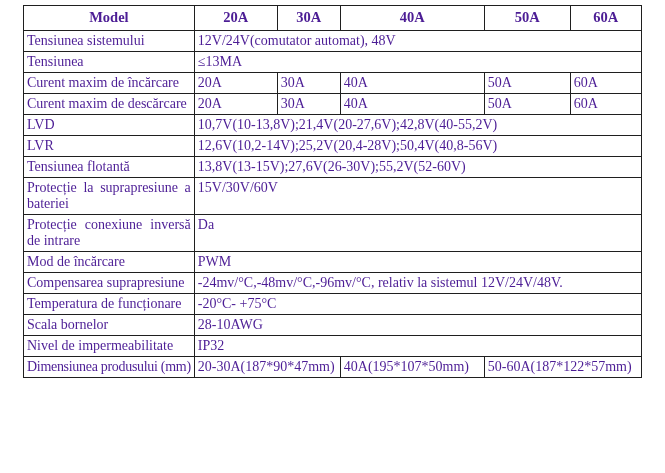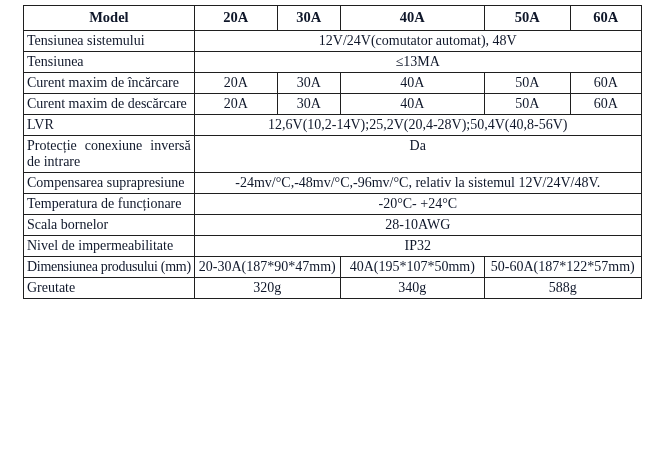--- a/index.html
+++ b/index.html
@@ -10,21 +10,21 @@
     background: #ffffff;
     overflow: hidden;
     font-family: "Liberation Serif", "DejaVu Serif", serif;
   }
   table.spec {
     position: absolute;
     left: 23px;
     top: 5px;
     border-collapse: collapse;
     table-layout: fixed;
-    color: #0f172a;
+    color: #4c1d95;
   }
   table.spec td {
     border: 1px solid #1f1f1f;
     vertical-align: top;
     line-height: 16px;
     padding: 2px 3px;
     overflow: hidden;
     font-size: 14px;
   }
   tr.hdr td {
@@ -32,21 +32,21 @@
     font-size: 14.5px;
     text-align: center;
     height: 20px;
     line-height: 18px;
   }
   td.label {
     text-align: justify;
     padding-left: 5px;
     padding-right: 5px;
   }
-  td.val { text-align: center; }
+  td.val { }
   td.tight {
     font-size: 12.3px;
     letter-spacing: -0.3px;
     white-space: nowrap;
     padding-left: 1px;
     padding-right: 1px;
     margin-left: 21px;
   }
   tr.single td { height: 16px; }
   tr.double td { height: 32px; }
@@ -97,63 +97,73 @@
 
     <tr class="single">
       <td class="label">Curent maxim de descărcare</td>
       <td class="val">20A</td>
       <td class="val">30A</td>
       <td class="val">40A</td>
       <td class="val">50A</td>
       <td class="val">60A</td>
     </tr>
 
+    <tr class="single">
+      <td class="label">LVD</td>
+      <td class="val" colspan="5">10,7V(10-13,8V);21,4V(20-27,6V);42,8V(40-55,2V)</td>
+    </tr>
 
     <tr class="single">
       <td class="label">LVR</td>
       <td class="val" colspan="5">12,6V(10,2-14V);25,2V(20,4-28V);50,4V(40,8-56V)</td>
     </tr>
 
+    <tr class="single">
+      <td class="label">Tensiunea flotantă</td>
+      <td class="val" colspan="5">13,8V(13-15V);27,6V(26-30V);55,2V(52-60V)</td>
+    </tr>
 
+    <tr class="double">
+      <td class="label">Protecție la suprapresiune a bateriei</td>
+      <td class="val" colspan="5">15V/30V/60V</td>
+    </tr>
 
     <tr class="double">
       <td class="label">Protecție conexiune inversă de intrare</td>
       <td class="val" colspan="5">Da</td>
     </tr>
 
+    <tr class="single">
+      <td class="label">Mod de încărcare</td>
+      <td class="val" colspan="5">PWM</td>
+    </tr>
 
     <tr class="single">
       <td class="label">Compensarea suprapresiune</td>
       <td class="val" colspan="5">-24mv/°C,-48mv/°C,-96mv/°C, relativ la sistemul 12V/24V/48V.</td>
     </tr>
 
     <tr class="single">
       <td class="label">Temperatura de funcționare</td>
-      <td class="val" colspan="5">-20°C- +24°C</td>
+      <td class="val" colspan="5">-20°C- +75°C</td>
     </tr>
 
     <tr class="single">
       <td class="label">Scala bornelor</td>
       <td class="val" colspan="5">28-10AWG</td>
     </tr>
 
     <tr class="single">
       <td class="label">Nivel de impermeabilitate</td>
       <td class="val" colspan="5">IP32</td>
     </tr>
 
     <tr class="single">
       <td class="label tight">Dimensiunea produsului (mm)</td>
       <td class="val" colspan="2">20-30A(187*90*47mm)</td>
       <td class="val">40A(195*107*50mm)</td>
       <td class="val" colspan="2">50-60A(187*122*57mm)</td>
     </tr>
 
 
-    <tr class="single">
-      <td class="label">Greutate</td>
-      <td class="val" colspan="2">320g</td>
-      <td class="val">340g</td>
-      <td class="val" colspan="2">588g</td>
-    </tr>
   </tbody>
     </table>
 </div>
 
 </body></html>

